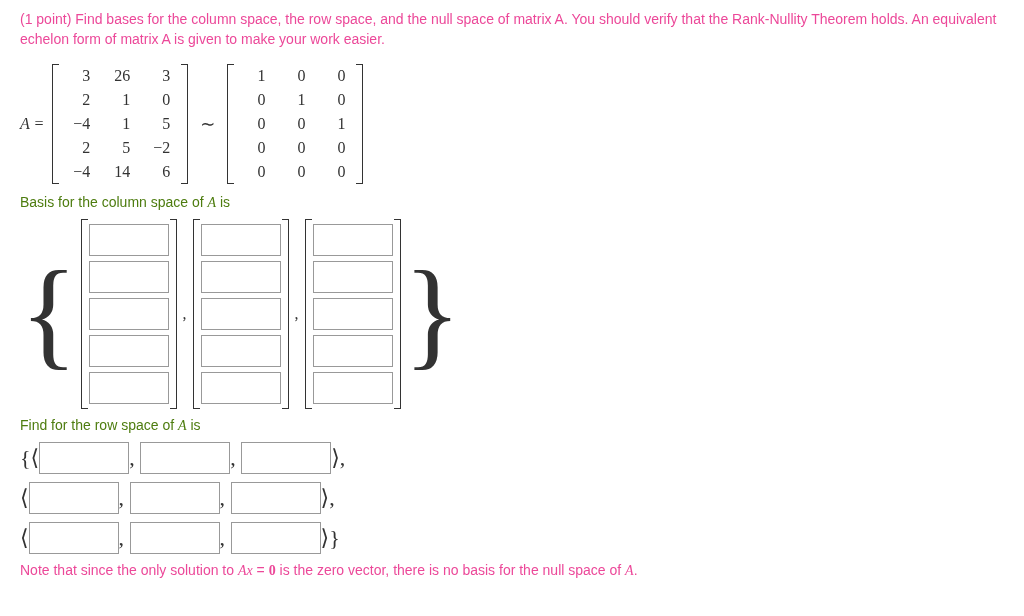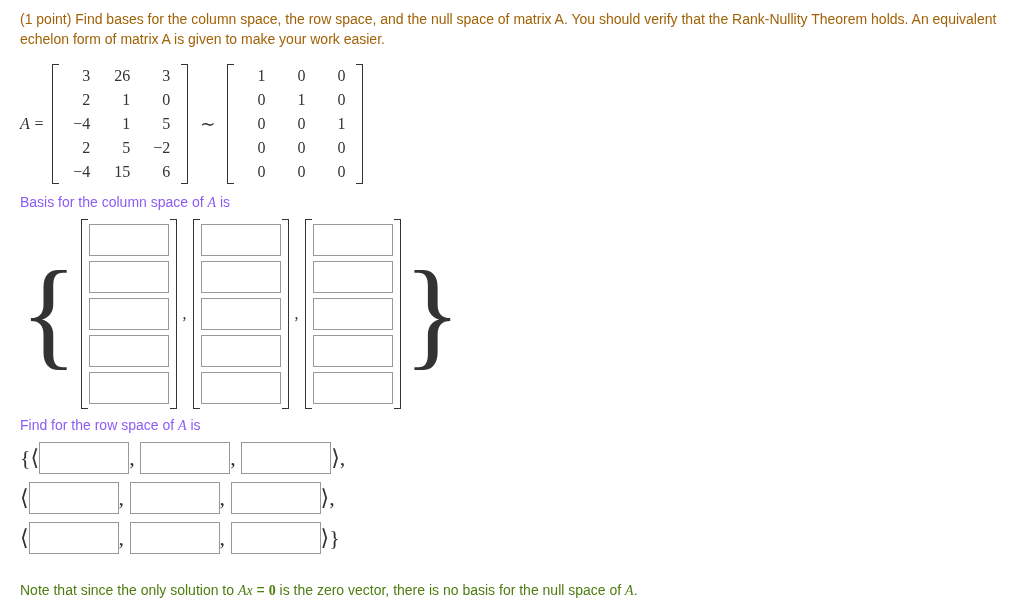--- a/index.html
+++ b/index.html
@@ -4,21 +4,21 @@
   <style>
     body {
       font-family: Arial, sans-serif;
       font-size: 14px;
       color: #333;
       padding: 10px 20px;
       margin: 0;
       background: #fff;
     }
     .problem-text {
-      color: #a16207;
+      color: #ec4899;
       margin-bottom: 15px;
       line-height: 1.4;
     }
     .matrix-container {
       display: flex;
       align-items: center;
       margin: 10px 0;
       font-family: 'Times New Roman', serif;
       font-size: 16px;
     }
@@ -53,21 +53,21 @@
     .matrix td {
       padding: 3px 10px;
       text-align: right;
       min-width: 20px;
     }
     .tilde {
       margin: 0 12px;
       font-size: 18px;
     }
     .section-label {
-      color: #8b5cf6;
+      color: #4d7c0f;
       margin: 8px 0;
     }
     .math-var {
       font-family: 'Times New Roman', serif;
       font-style: italic;
     }
     .brace-container {
       display: flex;
       align-items: center;
       margin: 5px 0;
@@ -129,22 +129,22 @@
     .row-vec-line .answer-input {
       width: 80px;
     }
     .row-brace {
       font-size: 22px;
     }
     .angle {
       font-size: 22px;
     }
     .note-text {
-      color: #4d7c0f;
-      margin-top: 28px;
+      color: #ec4899;
+      margin-top: 8px;
     }
     .bold-math {
       font-family: 'Times New Roman', serif;
       font-weight: bold;
     }
   </style>
 </head>
 <body>
 
 <div class="problem-text">
@@ -172,21 +172,21 @@
             <td>1</td>
             <td>5</td>
           </tr>
       <tr>
             <td>2</td>
             <td>5</td>
             <td>−2</td>
           </tr>
       <tr>
             <td>−4</td>
-            <td>15</td>
+            <td>14</td>
             <td>6</td>
           </tr>
     </tbody>
       </table>
   </div>
   <span class="tilde">∼</span>
   <div class="matrix">
     <table>
       <tbody>
           <tr>

